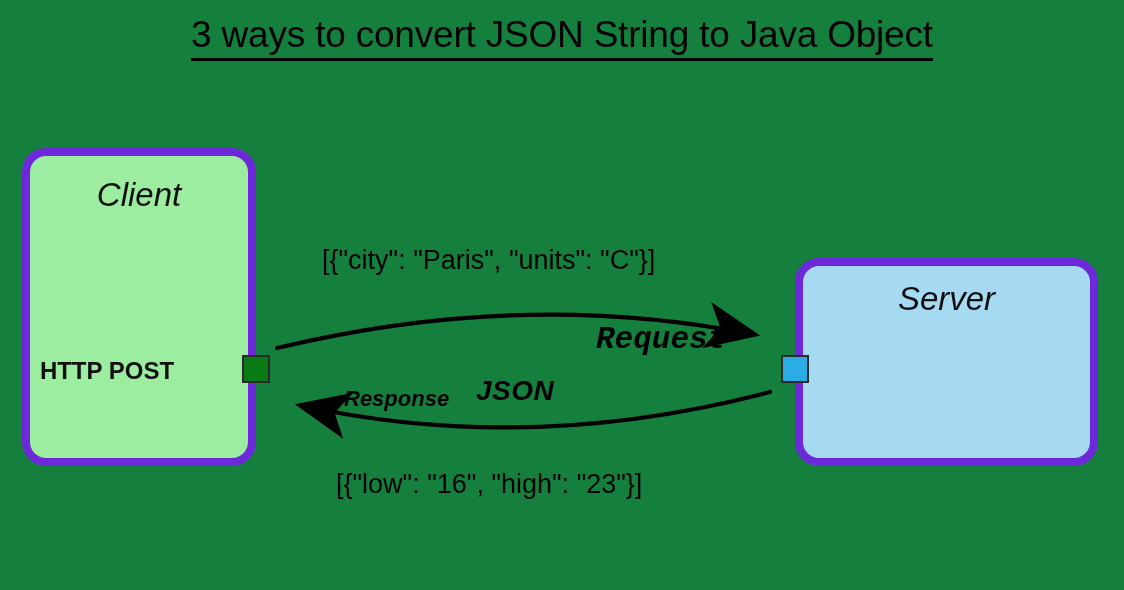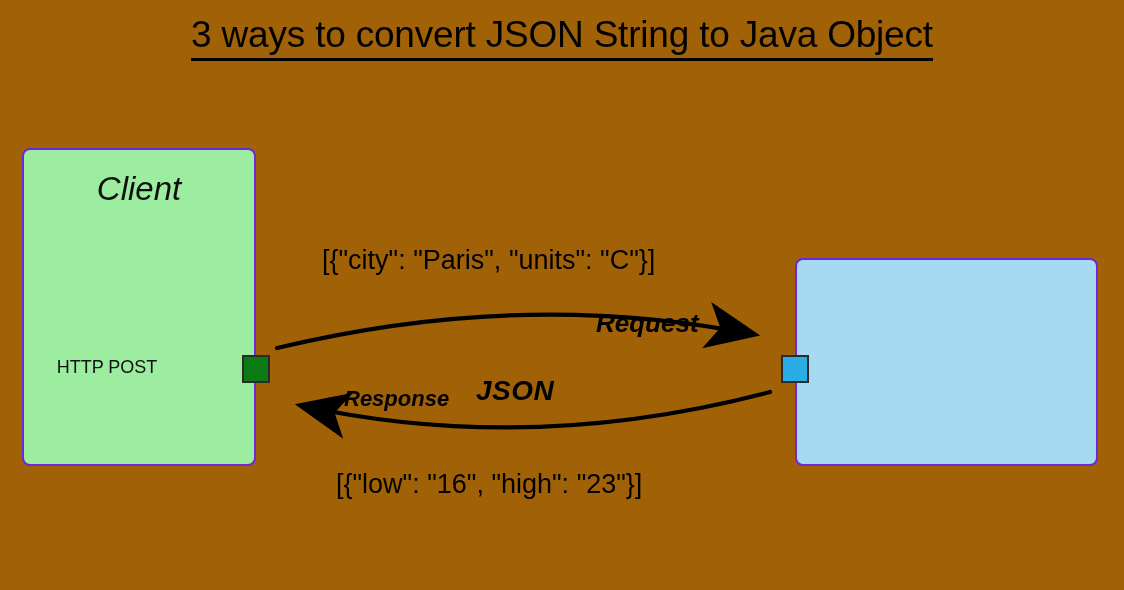--- a/index.html
+++ b/index.html
@@ -8,21 +8,21 @@
     background: #ffffff;
   }
   body {
     font-family: "Liberation Sans", sans-serif;
     -webkit-font-smoothing: antialiased;
   }
   #canvas {
     position: relative;
     width: 1124px;
     height: 590px;
-    background: #a16207;
+    background: #15803d;
     overflow: hidden;
   }
 
   
   #title {
     position: absolute;
     left: 0;
     top: 14px;
     width: 1124px;
     text-align: center;
@@ -34,22 +34,22 @@
   }
   #title .t-underline {
     border-bottom: 3px solid #000000;
     padding-bottom: 3px;
   }
 
   
   .node-box {
     position: absolute;
     box-sizing: border-box;
-    border: 2px solid #6d28d9;
-    border-radius: 8px;
+    border: 8px solid #6d28d9;
+    border-radius: 24px;
   }
   #client-box {
     left: 22px;
     top: 148px;
     width: 234px;
     height: 318px;
     background: #9ceda0;
   }
   #server-box {
     left: 795px;
@@ -69,23 +69,24 @@
     color: #101010;
     white-space: nowrap;
   }
   #client-title { top: 20px; }
   #server-title { top: 14px; }
 
   .node-line {
     position: absolute;
     width: 100%;
     text-align: center;
-    font-size: 18px;
+    font-size: 24px;
     color: #101010;
     white-space: nowrap;
+    font-weight: bold;
   }
   #client-http  { top: 357px; left: 0; width: 214px; text-align: center; }
   #server-path  { top: 100px; }
   #server-rest  { top: 178px; }
 
   
   .port {
     position: absolute;
     box-sizing: border-box;
     border: 2px solid #2b2b2b;
@@ -133,24 +134,25 @@
     left: 476px;
     top: 352px;
     font-size: 28px;
     font-weight: bold;
     font-style: italic;
     letter-spacing: 0.5px;
     margin-top: 23px;
   }
   #request-label {
     left: 596px;
-    top: 308px;
-    font-size: 26px;
-    font-weight: bold;
-    font-style: italic;
+    top: 322px;
+    font-size: 31px;
+    font-weight: bold;
+    font-style: italic;
+    font-family: Liberation Mono, monospace;
   }
   #response-label {
     left: 344px;
     top: 386px;
     font-size: 22px;
     font-weight: bold;
     font-style: italic;
   }
 </style>
 </head>
@@ -162,20 +164,21 @@
     <span class="t-underline">3 ways to convert JSON String to Java Object</span>
   </div>
 
   <div id="client-box" class="node-box">
     <div id="client-title" class="node-title">Client</div>
   </div>
   <div id="client-http" class="node-line">HTTP POST</div>
   <div id="client-port" class="port"></div>
 
   <div id="server-box" class="node-box">
+    <div id="server-title" class="node-title">Server</div>
   </div>
   <div id="server-port" class="port"></div>
 
   <svg id="arcs" viewBox="0 0 1124 590">
     <defs>
       <marker id="ah-right" markerWidth="14" markerHeight="12" refX="11" refY="6" orient="auto" markerUnits="strokeWidth">
         <path d="M0,0.4 L13,6 L0,11.6 L3.3,6 Z" fill="#000000"></path>
       </marker>
       <marker id="ah-left" markerWidth="14" markerHeight="12" refX="11" refY="6" orient="auto" markerUnits="strokeWidth">
         <path d="M0,0.4 L13,6 L0,11.6 L3.3,6 Z" fill="#000000"></path>

